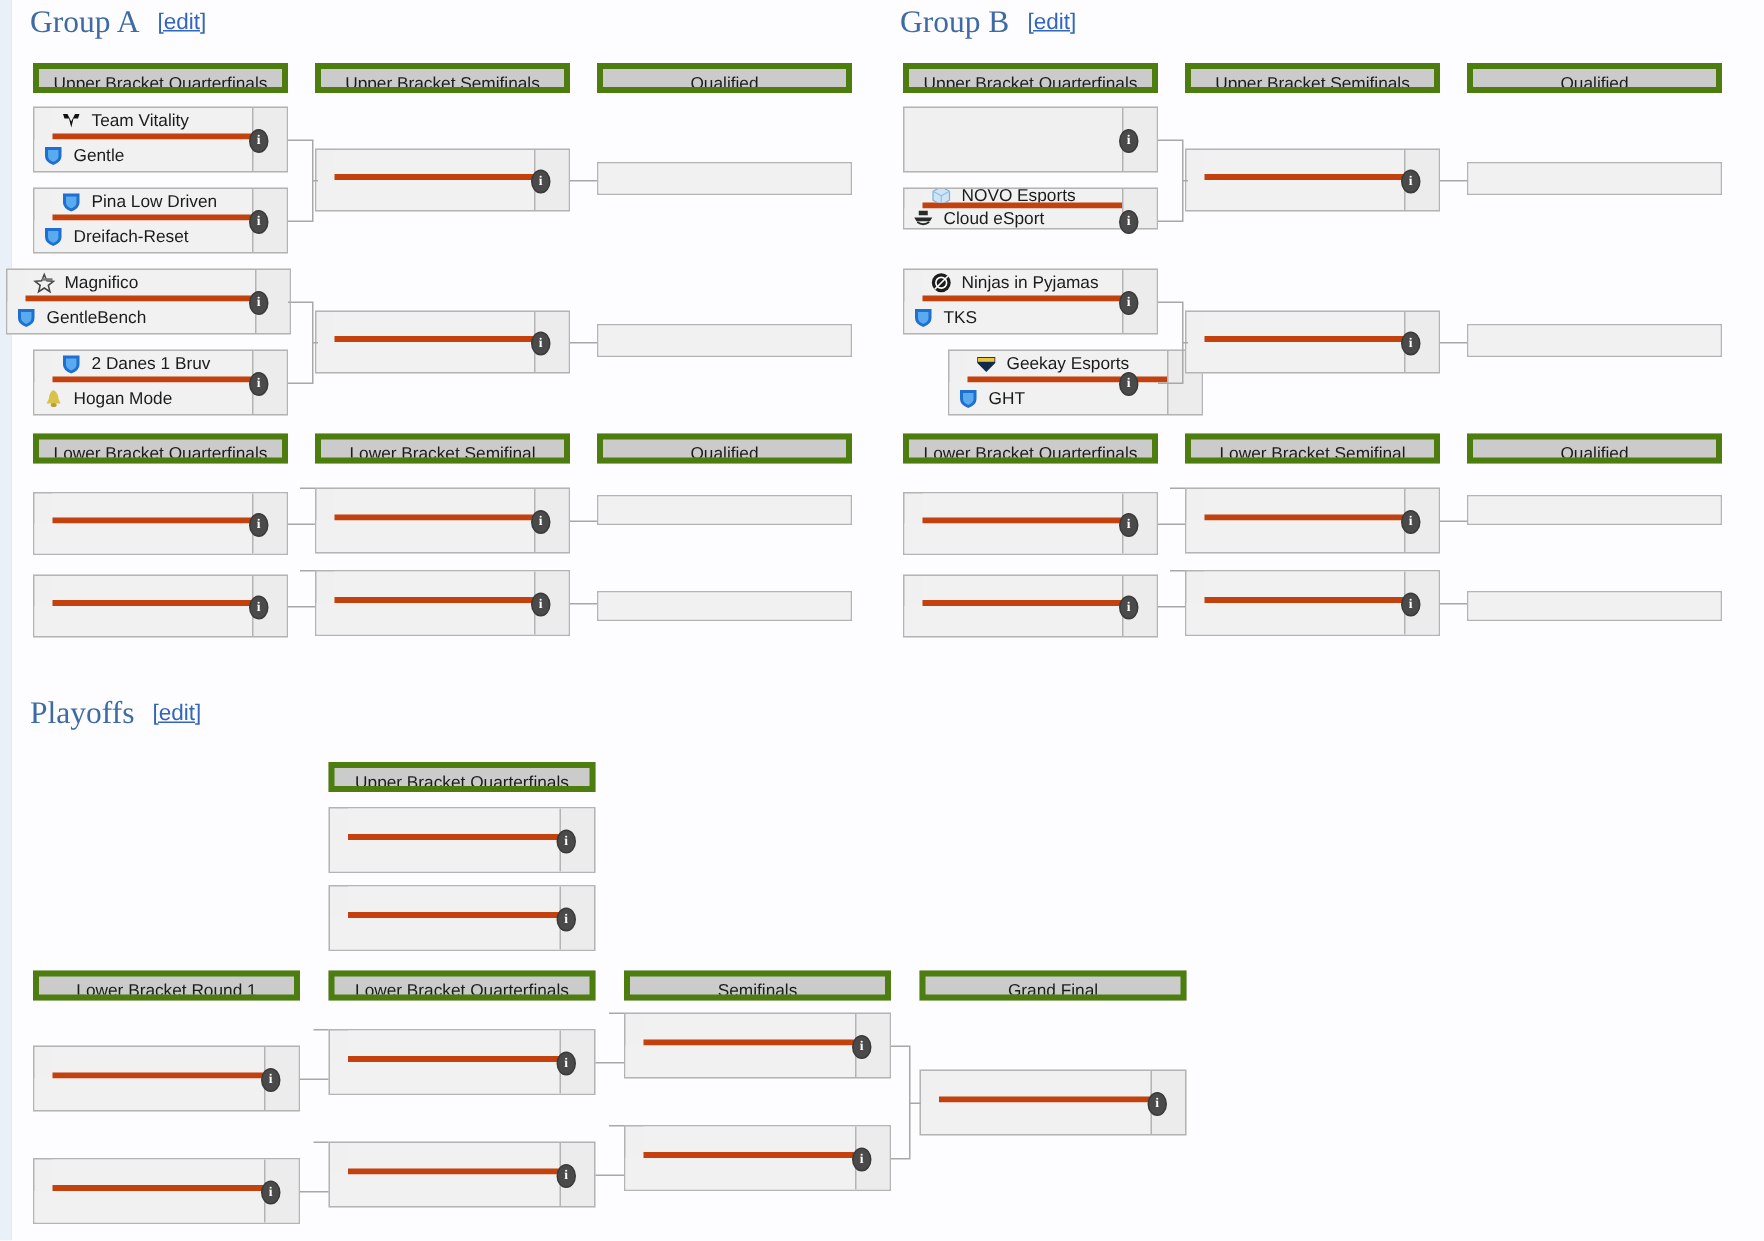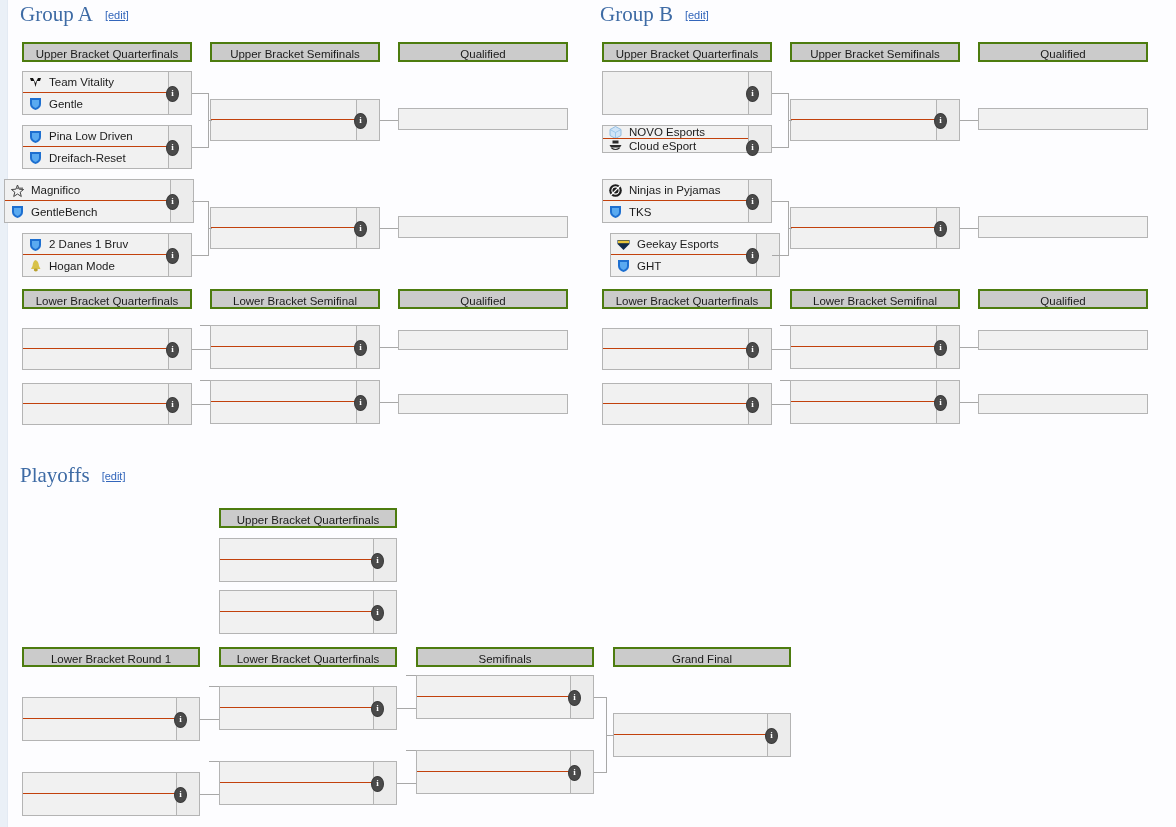--- a/index.html
+++ b/index.html
@@ -15,28 +15,28 @@
   .page-edge-line{position:absolute;left:7px;top:0;width:1px;height:827px;background:#e3eaf3;}
 
   .section-heading{
     position:absolute;
     font-family:"Liberation Serif", serif;
     font-size:21px;color:#3e6ba5;font-weight:400;
     white-space:nowrap;
   }
   .section-heading .edit{
     font-family:"Liberation Sans", sans-serif;
-    font-size:11px;color:#3366bb;margin-left:12px;vertical-align:2px;
+    font-size:15px;color:#3366bb;margin-left:12px;vertical-align:2px;
   }
 
   
   .round-header{
     position:absolute;
     background:#cbcbcb;
-    border:2px solid #4d7c0f;
+    border:4px solid #4d7c0f;
     height:20px;line-height:20px;
     text-align:center;
     font-size:11.5px;color:#1b1b1b;
     box-sizing:border-box;
     overflow:hidden;white-space:nowrap;
   }
 
   
   .match{
     position:absolute;
@@ -54,21 +54,21 @@
   }
   .match .team{
     box-sizing:border-box;
     height:50%;
     display:flex;align-items:center;
     padding-left:5px;
     background:#f1f1f1;
     font-size:11.5px;color:#1b1b1b;
     overflow:hidden;white-space:nowrap;
   }
-  .match .team.top{border-bottom:1px solid #c2410c;}
+  .match .team.top{border-bottom:4px solid #c2410c;margin-left:12px;}
   .match.single .team{height:100%;border-bottom:none;}
   .match .tname{margin-left:6px;}
 
   
   .infoicon{
     position:absolute;
     width:11px;height:14px;
     border-radius:50%;
     background:#4a4a4a;
     border:1px solid #3a3a3a;
@@ -363,21 +363,21 @@
             <path d="M4 4 L11 4 L11 8 Q11 10.5 7.5 12 Q4 10.5 4 8 Z" fill="#5aaaf0"></path>
           </svg>
         </span>
       <span class="tname">TKS</span>
     </div>
   </div>
   <div class="scorecol"></div>
 </div>
 <div class="infoicon" style="left:746px;top:194px;">i</div>
 
-<div class="match" style="left:610px;top:233px;width:170px;height:44px;">
+<div class="match" style="left:632px;top:233px;width:170px;height:44px;">
   <div class="rows">
     <div class="team top">
       <span class="logo">
           <svg viewBox="0 0 15 15">
             <path d="M1.5 3 L13.5 3 L13.5 7 L7.5 13 L1.5 7 Z" fill="#0f2a4a"></path>
             <rect x="2" y="3.6" width="11" height="2.6" fill="#e8c53a"></rect>
           </svg>
         </span>
       <span class="tname">Geekay Esports</span>
     </div>

